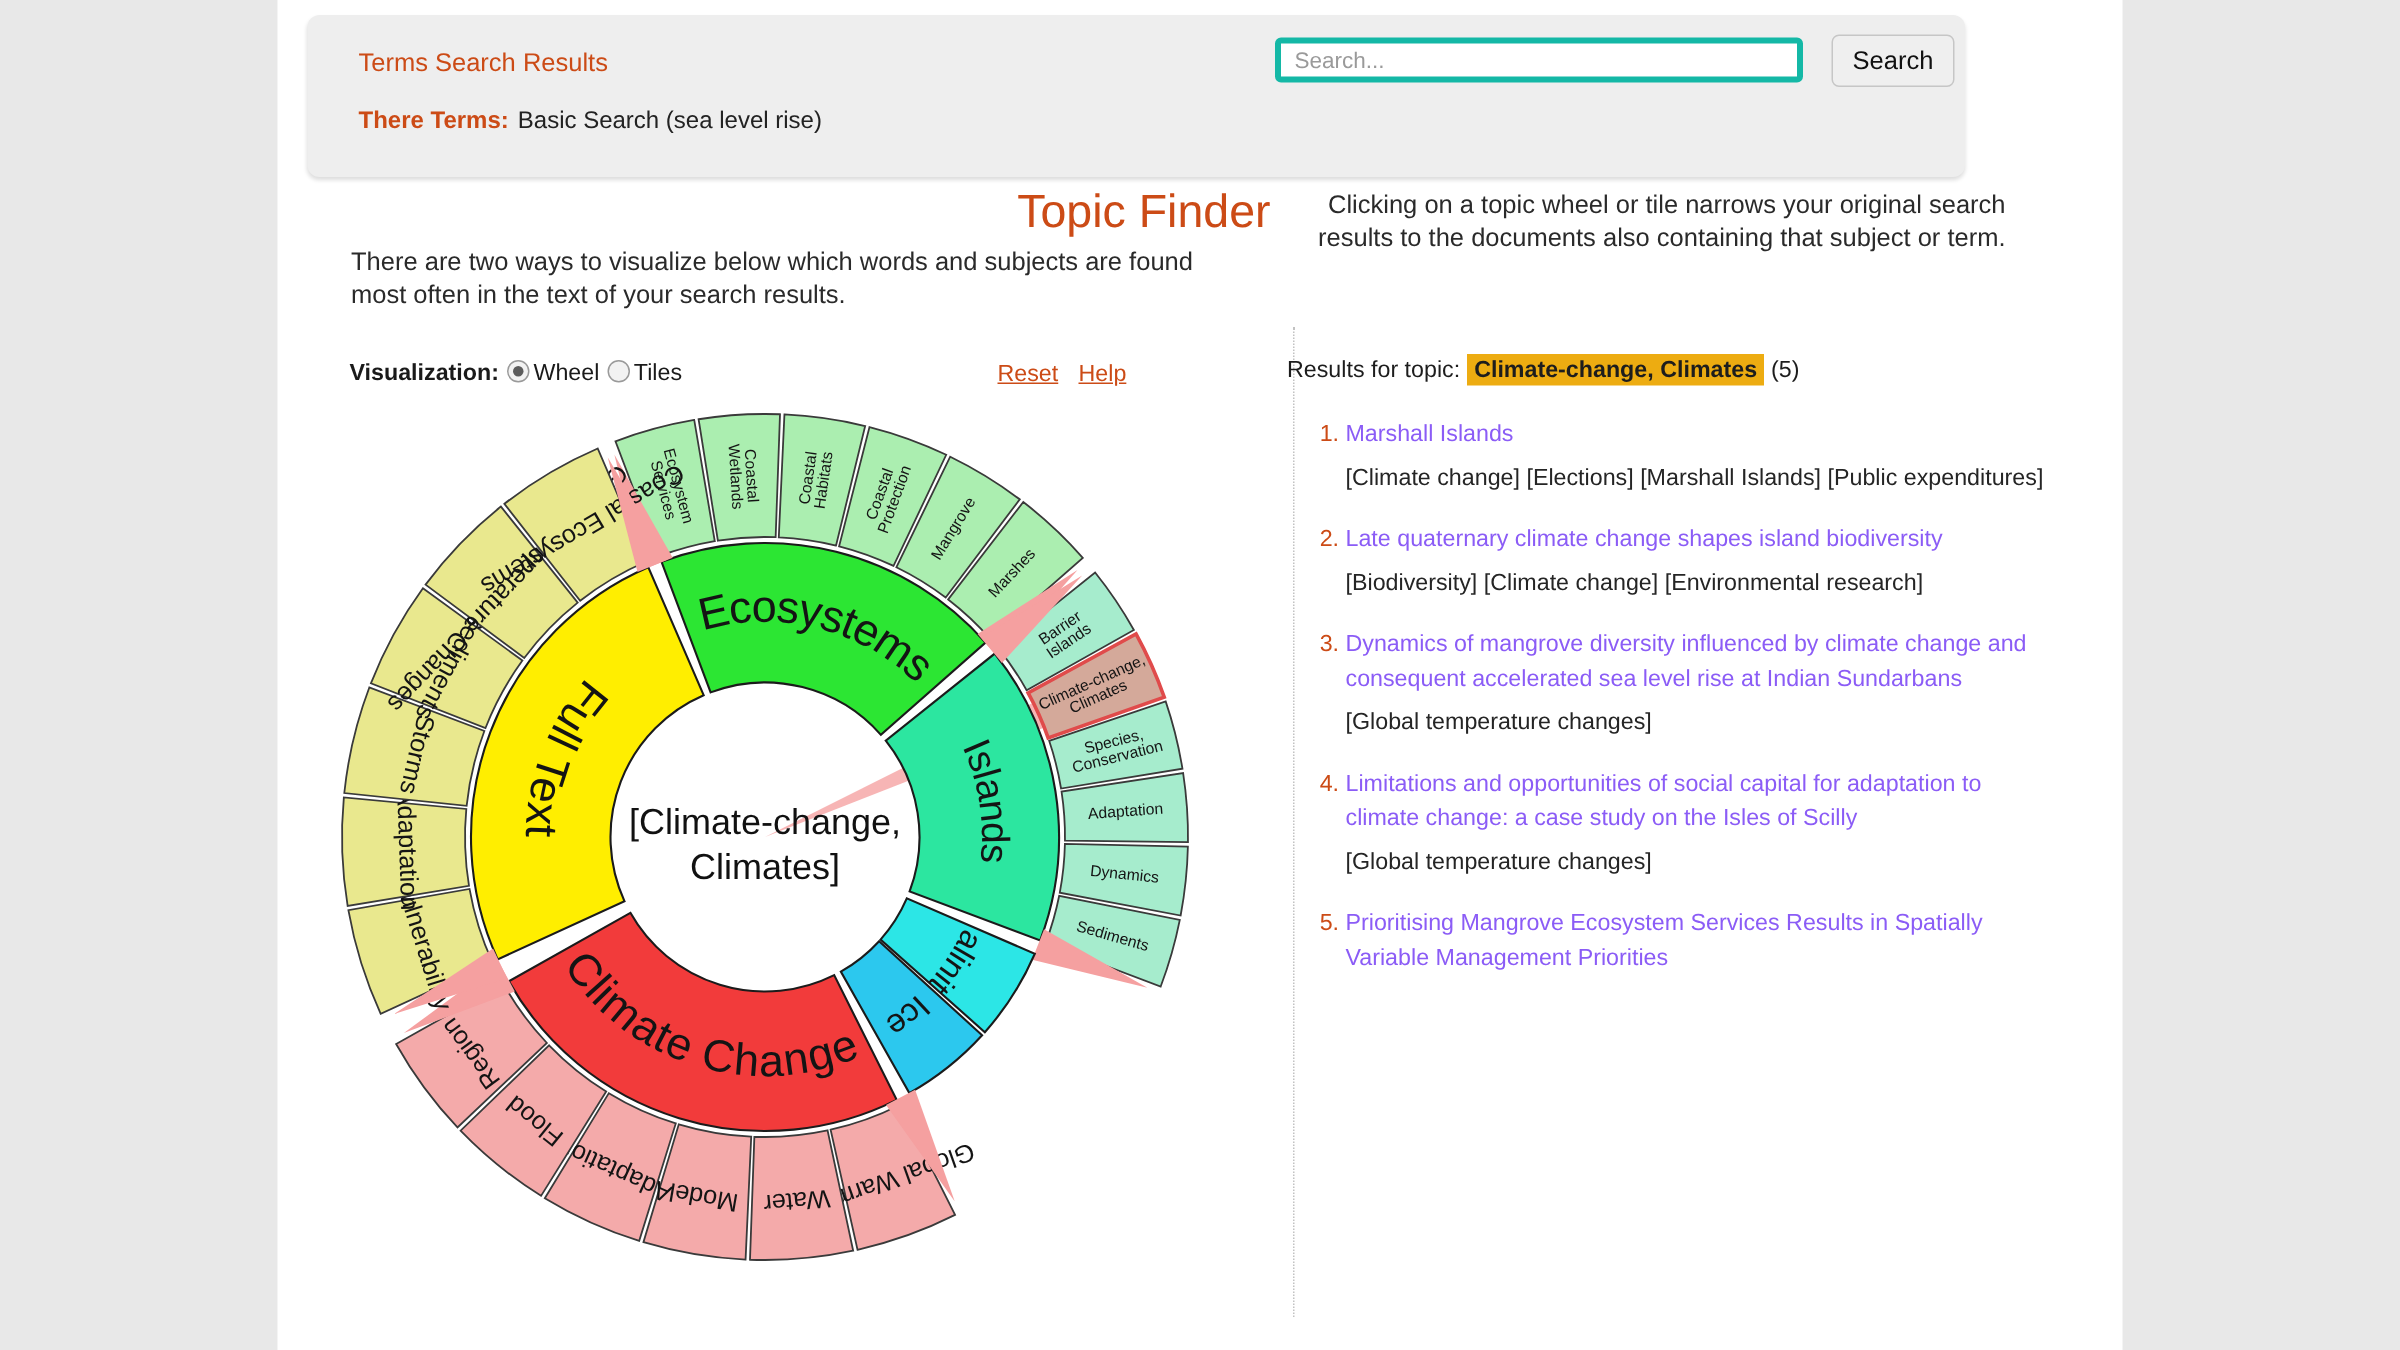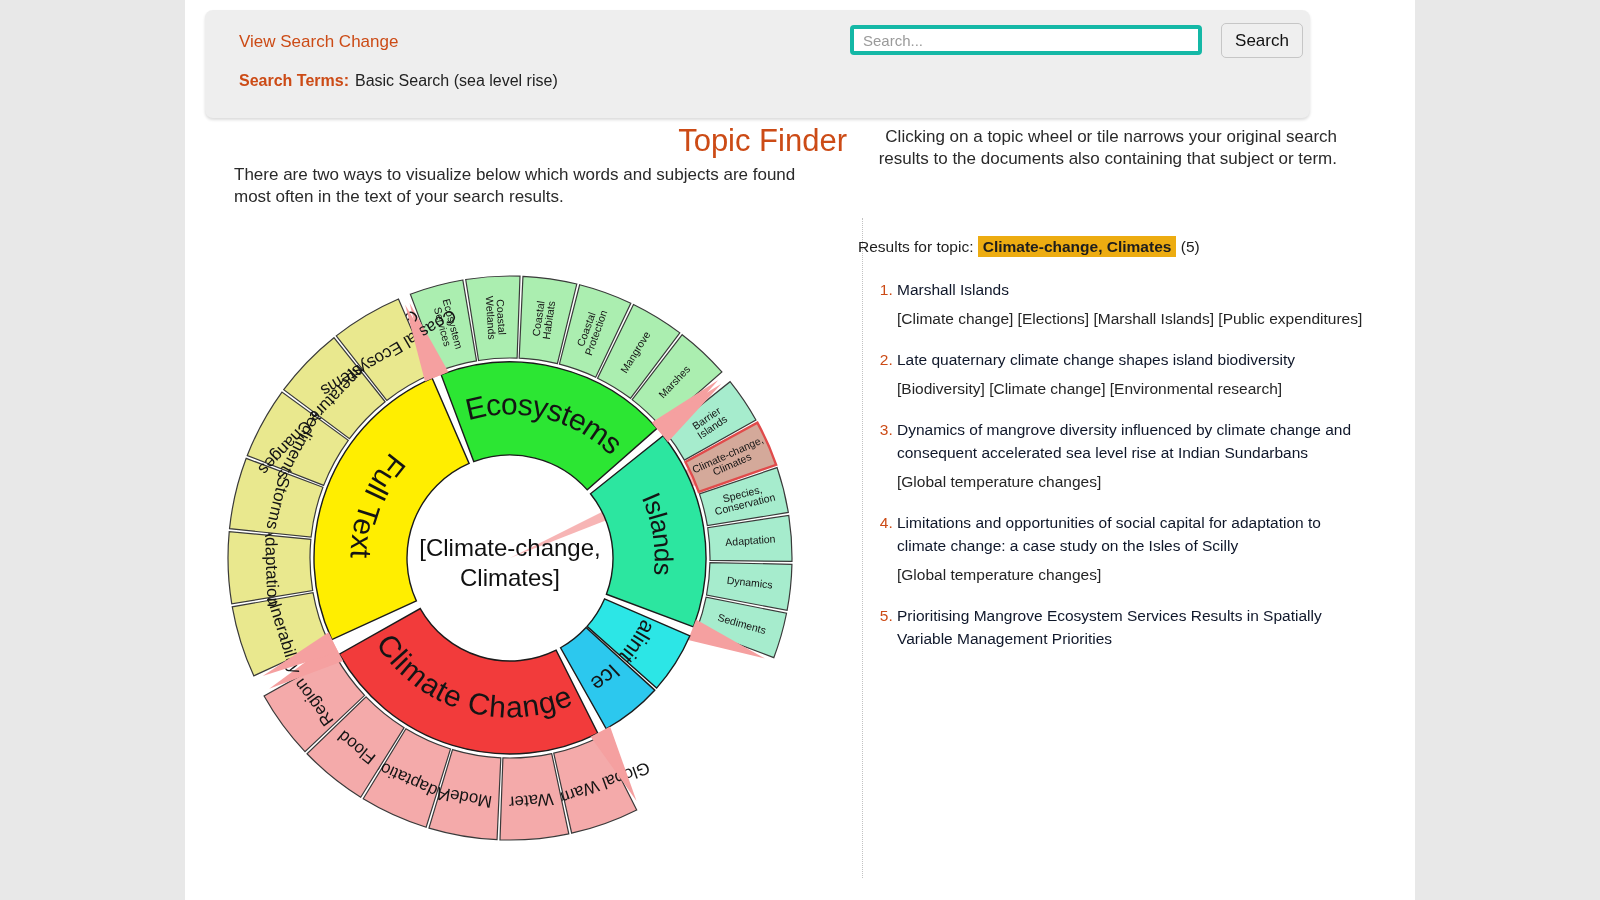--- a/index.html
+++ b/index.html
@@ -173,21 +173,21 @@
     padding: 0 0 0 32px;
     font-size: 15.5px;
     overflow: hidden;
   }
   #resultlist > li {
     color: #cc4b16;
     margin-bottom: 3px;
     line-height: 23px;
   }
   #resultlist > li .title {
-    color: #0f172a;
+    color: #8b5cf6;
     cursor: pointer;
   }
   #resultlist > li .tags {
     color: #252525;
     line-height: 23px;
     margin: 6px 0 18px 0;
   }
   
   #wheelwrap {
     position: absolute;
@@ -210,33 +210,38 @@
     fill: #111;
     text-anchor: middle;
   }
 </style>
 </head>
 <body>
 
 <div id="page">
 
   <div id="searchpanel">
-    <div id="viewresults">View Search Change</div>
+    <div id="viewresults">Terms Search Results</div>
     <div id="termsrow">
-      <span id="termslabel">Search Terms:</span><span>Basic Search (sea level rise)</span>
+      <span id="termslabel">There Terms:</span><span>Basic Search (sea level rise)</span>
     </div>
     <input id="searchinput" type="text" placeholder="Search..." style="">
     <button id="searchbtn">Search</button>
   </div>
 
   <div id="leftcol">
     <h1 class="section">Topic Finder</h1>
     <p class="blurb">There are two ways to visualize below which words and subjects are found most often in the text of your search results.</p>
   </div>
 
+  <div id="vizrow">
+    <span id="vizlabel">Visualization:</span><span class="radio on"></span><span>Wheel</span><span class="radio"></span><span>Tiles</span>
+    <span id="resetlink" class="toollink">Reset</span>
+    <span id="helplink" class="toollink">Help</span>
+  </div>
 
   <div id="wheelwrap">
     <svg id="wheel" width="640" height="640" viewBox="0 0 640 640">
         <path d="M305 308 L483.8308473678736 218.44818243224594 L491.2111631725056 235.02464313247606 Z" fill="#f5a0a0" opacity="0.78"></path>
         <path d="M236.03903691267845 124.53233099516123 A196 196 0 0 1 452.02176964757007 178.3828743965643 L382.26144017193735 239.8848778716639 A103 103 0 0 0 268.7603102143157 211.58586781888576 Z" fill="#2ce633" stroke="#1b1b1b" stroke-width="1.4"></path>
         <defs>
           <path id="p_Ecosystems" d="M253.1839482861611 165.6365679509349 A151.5 151.5 0 0 1 417.58644105982523 206.626713136633" fill="none"></path>
         </defs>
         <text class="seglabel" font-size="30"><textPath href="#p_Ecosystems" startOffset="50%" text-anchor="middle" dominant-baseline="middle">Ecosystems</textPath></text>
         <path d="M205.32009405424952 44.2047833059774 A282 282 0 0 1 257.8094579477252 29.9765248386164 L271.5315304593796 110.82023038199745 A200 200 0 0 0 234.3050312441486 120.91119383402653 Z" fill="#abeeb0" stroke="#3a3a3a" stroke-width="1.2"></path>

